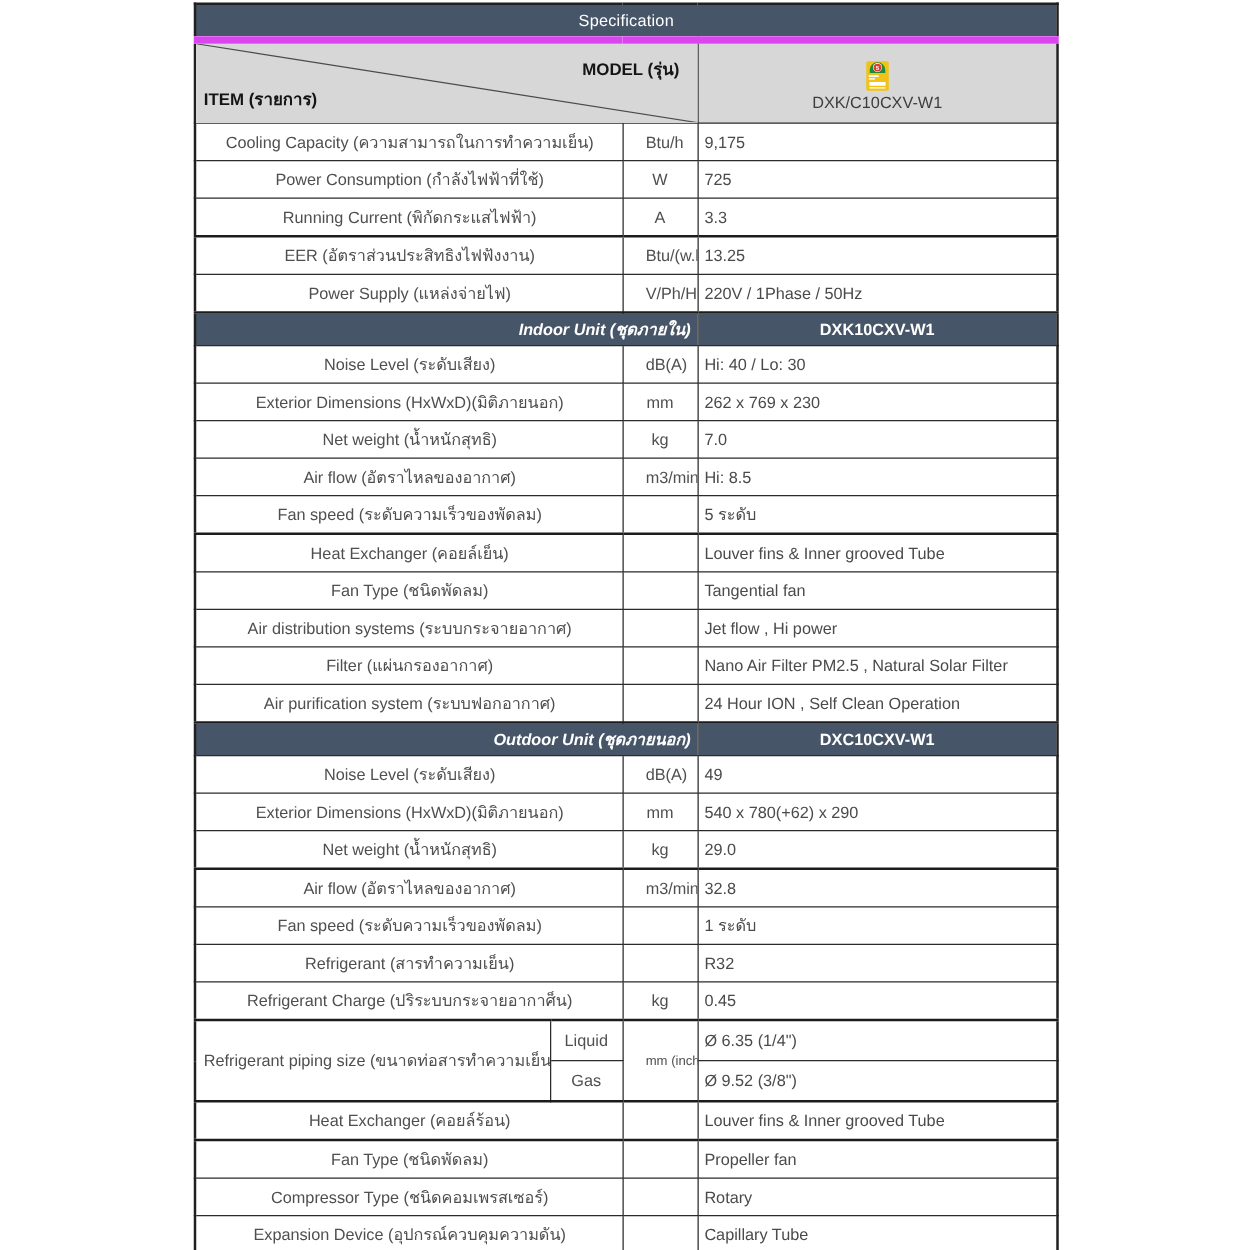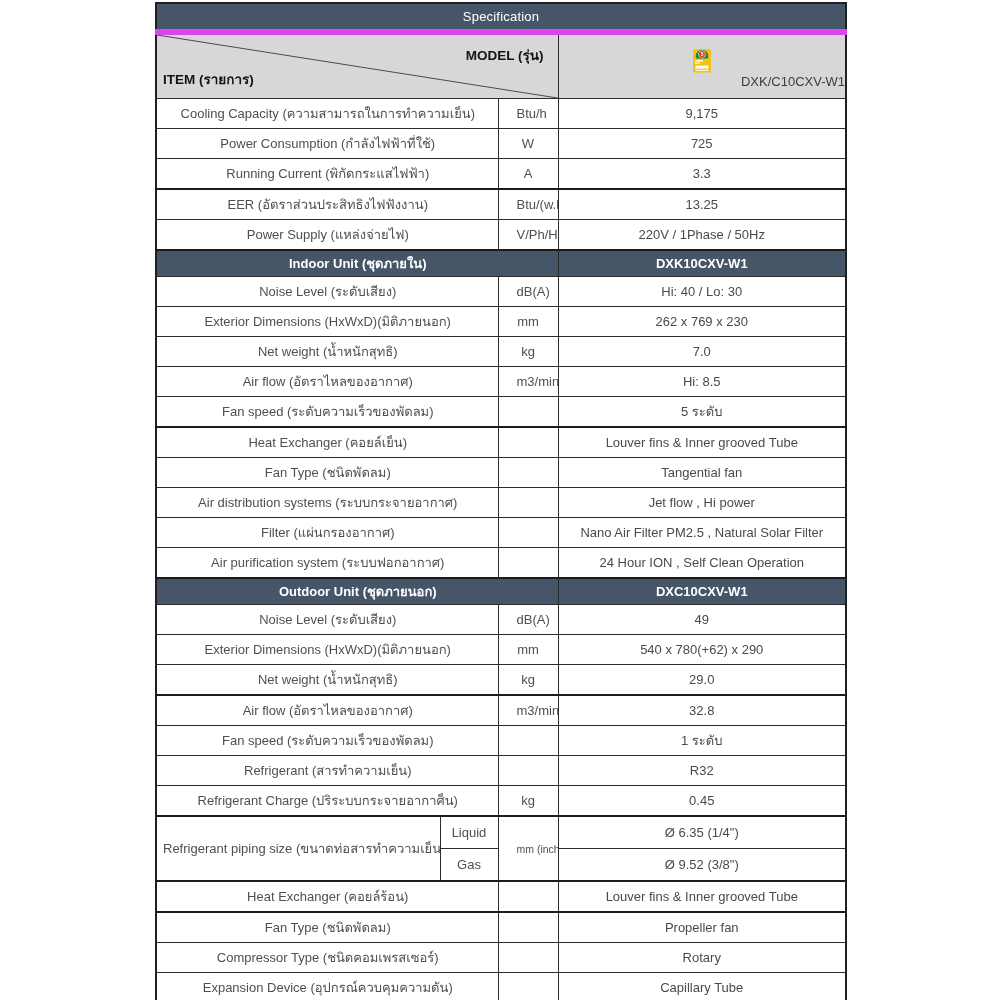--- a/index.html
+++ b/index.html
@@ -9,29 +9,29 @@
     border:2px solid #202020;font-size:13px;color:#4f4f4f;}
   td{border:1px solid #2b2b2b;padding:0 5px;height:29px;vertical-align:middle;
     overflow:hidden;white-space:nowrap;}
   .title-row td{background:#475568;color:#ffffff;text-align:center;height:25px;
     border-bottom:6px solid #d946ef;font-size:13px;letter-spacing:.2px;}
   .hdr td{background:#d7d7d7;height:61px;}
   td.diag{position:relative;padding:0;text-align:right;}
   .diag-line{position:absolute;left:0;top:0;width:100%;height:100%;display:block;}
   .model-label{position:absolute;top:9px;right:14px;font-weight:bold;color:#141414;font-size:13.5px;}
   .item-label{position:absolute;bottom:8px;left:6px;font-weight:bold;color:#141414;font-size:13.5px;}
-  td.model-cell{text-align:right;padding:2px 0 0 0;margin-left:28px;}
+  td.model-cell{text-align:center;padding:2px 0 0 0;margin-left:28px;}
   .icon-wrap{height:26px;display:flex;align-items:center;justify-content:center;}
   .model-name{font-size:13px;color:#3d3d3d;margin-top:1px;}
   tr.bar td{background:#475568;color:#ffffff;height:25px;font-weight:600;font-size:13px;}
-  td.bar-label{text-align:center;padding-left:6px;}
+  td.bar-label{text-align:right;padding-left:6px;font-style:italic;}
   td.bar-model{text-align:center;}
   td.c-label{text-align:center;padding-left:6px;}
   td.c-unit{text-align:center;padding:0 18px;}
-  td.c-value{text-align:center;color:#4a4a4a;margin-left:17px;}
+  td.c-value{color:#4a4a4a;margin-left:17px;}
   td.c-sub{text-align:center;}
   td.unit-small{font-size:10.5px;}
   tr.pip td{height:31px;}
   tr.thick-top td{border-top:2px solid #1c1c1c;}
 </style>
 </head>
 <body>
 
 <div class="wrap">
 <table class="spec">

